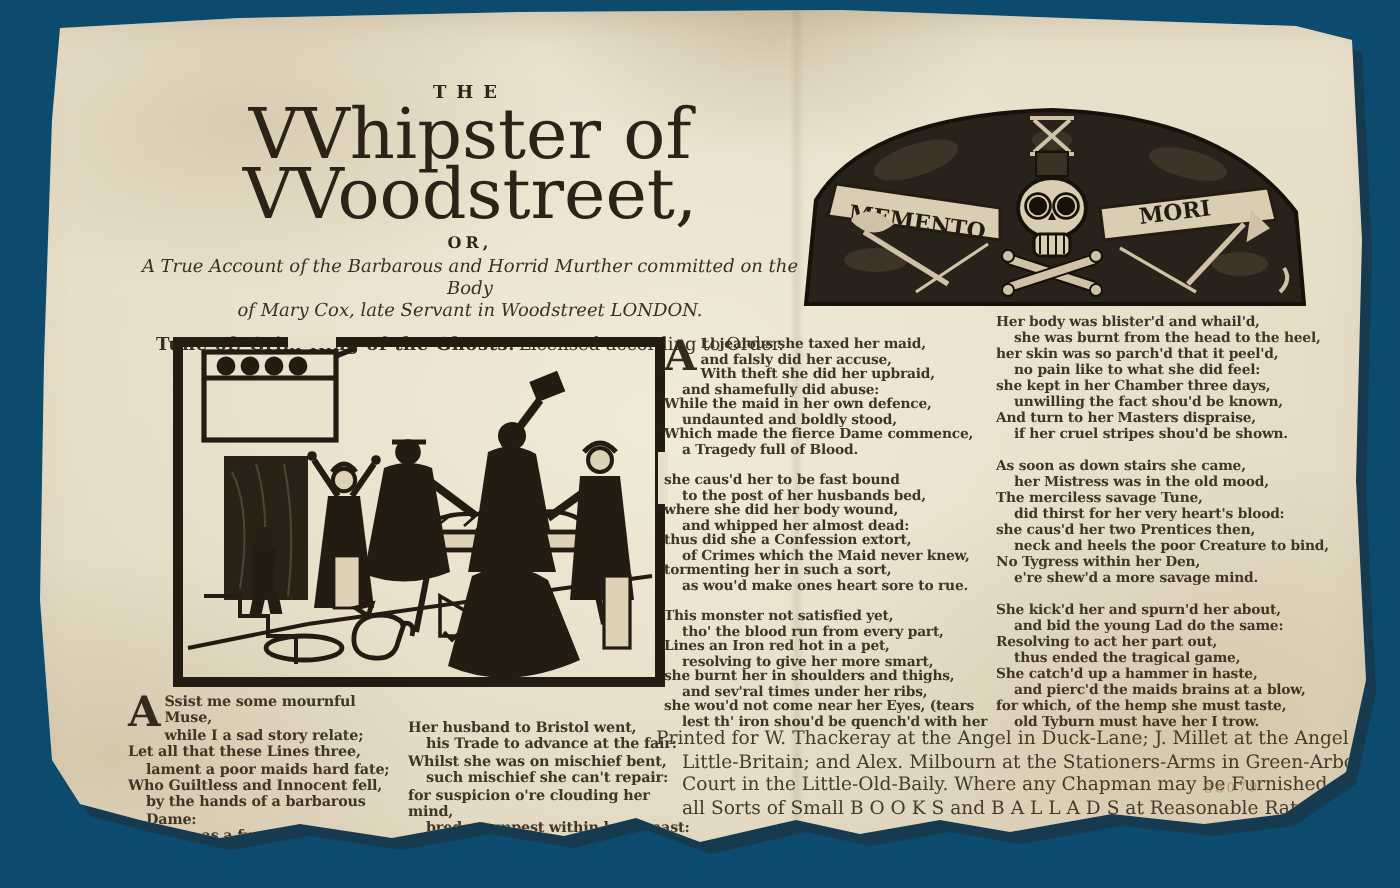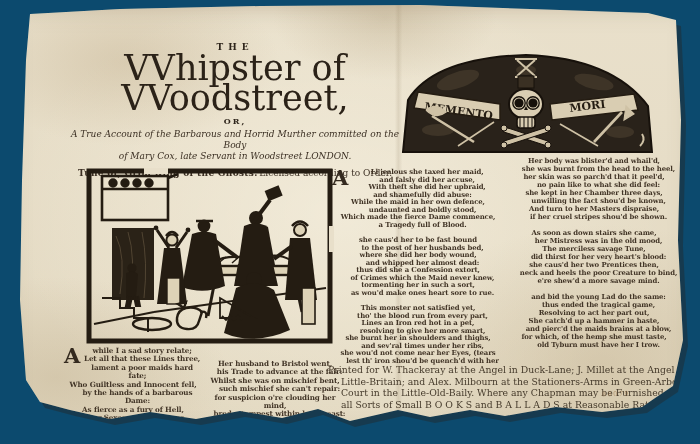--- a/index.html
+++ b/index.html
@@ -19,21 +19,21 @@
       linear-gradient(#e9e0cb, #e2d8c0);
     box-shadow:inset 0 0 28px rgba(120,95,60,.5), inset 0 0 4px rgba(90,70,45,.4);
     clip-path:polygon(30px 14px,120px 9px,260px 6px,420px 5px,560px 10px,648px 13px,676px 20px,681px 120px,678px 240px,683px 340px,673px 386px,658px 396px,642px 407px,602px 412px,556px 407px,505px 416px,470px 410px,430px 417px,398px 410px,350px 421px,318px 409px,282px 418px,240px 411px,196px 419px,150px 412px,110px 419px,70px 410px,40px 402px,26px 380px,20px 300px,22px 180px,26px 60px);}
   .title-block{position:absolute;left:68px;top:42px;width:334px;text-align:center;color:#2e251b;}
   .kicker{font-size:9px;font-weight:bold;letter-spacing:5px;}
   .main-title{font-size:35px;line-height:30px;letter-spacing:0px;margin-top:1px;color:#2b2218;}
   .or-label{font-size:8px;font-weight:bold;letter-spacing:2px;margin-top:3px;}
   .subtitle{font-size:9px;line-height:11px;margin-top:3px;font-style:italic;color:#3b2f23;}
   .tune-row{display:flex;justify-content:space-between;margin-top:6px;padding:0 10px;font-size:9px;color:#3b2f23;}
   .tune-name{font-weight:bold;letter-spacing:.3px;}
-  .vcol{position:absolute;font-size:6.9px;line-height:7.5px;font-weight:bold;color:#423527;letter-spacing:-.1px;text-align:center;}
+  .vcol{position:absolute;font-size:6.9px;line-height:7.5px;font-weight:bold;color:#423527;letter-spacing:-.1px;}
   .vcol .stanza{margin-bottom:8px;}
   .vline.indent{padding-left:9px;}
   .dropcap{float:left;font-size:21px;line-height:16px;font-weight:bold;padding:1px 2px 0 0;color:#342a1f;}
   .col-right{line-height:8px;}
   .col-bottom{font-size:7.2px;line-height:8.4px;}
   .imprint{position:absolute;left:328px;top:364px;width:362px;font-size:9.3px;line-height:11.6px;color:#453a2b;}
   .imprint div{white-space:nowrap;}
   .imprint div + div{padding-left:13px;}
   .catalog-mark{position:absolute;left:602px;top:390px;font-size:6.5px;color:rgba(150,105,60,.55);letter-spacing:1.5px;transform:rotate(-2deg);}
   svg text{font-family:"DejaVu Serif","Liberation Serif",serif;}
@@ -245,35 +245,38 @@
           <div class="vline">And turn to her Masters dispraise,</div>
           <div class="vline indent">if her cruel stripes shou'd be shown.</div>
         </div>
         <div class="stanza">
           <div class="vline">As soon as down stairs she came,</div>
           <div class="vline indent">her Mistress was in the old mood,</div>
           <div class="vline">The merciless savage Tune,</div>
           <div class="vline indent">did thirst for her very heart's blood:</div>
           <div class="vline">she caus'd her two Prentices then,</div>
           <div class="vline indent">neck and heels the poor Creature to bind,</div>
+          <div class="vline">No Tygress within her Den,</div>
           <div class="vline indent">e're shew'd a more savage mind.</div>
         </div>
         <div class="stanza">
+          <div class="vline">She kick'd her and spurn'd her about,</div>
           <div class="vline indent">and bid the young Lad do the same:</div>
+          <div class="vline">Resolving to act her part out,</div>
           <div class="vline indent">thus ended the tragical game,</div>
-          <div class="vline">Resolving to act her part out,</div>
           <div class="vline">She catch'd up a hammer in haste,</div>
           <div class="vline indent">and pierc'd the maids brains at a blow,</div>
           <div class="vline">for which, of the hemp she must taste,</div>
           <div class="vline indent">old Tyburn must have her I trow.</div>
         </div>
       </div>
     <div class="vcol col-bottom" style="left:64px;top:347px;width:138px;">
         <div class="stanza">
           <span class="dropcap">A</span>
+          <div class="vline">Ssist me some mournful Muse,</div>
           <div class="vline indent">while I a sad story relate;</div>
           <div class="vline">Let all that these Lines three,</div>
           <div class="vline indent">lament a poor maids hard fate;</div>
           <div class="vline">Who Guiltless and Innocent fell,</div>
           <div class="vline indent">by the hands of a barbarous Dame:</div>
           <div class="vline">As fierce as a fury of Hell,</div>
           <div class="vline indent">her Sexes eternal shame.</div>
         </div>
       </div>
     <div class="vcol col-bottom" style="left:204px;top:360px;width:142px;">

